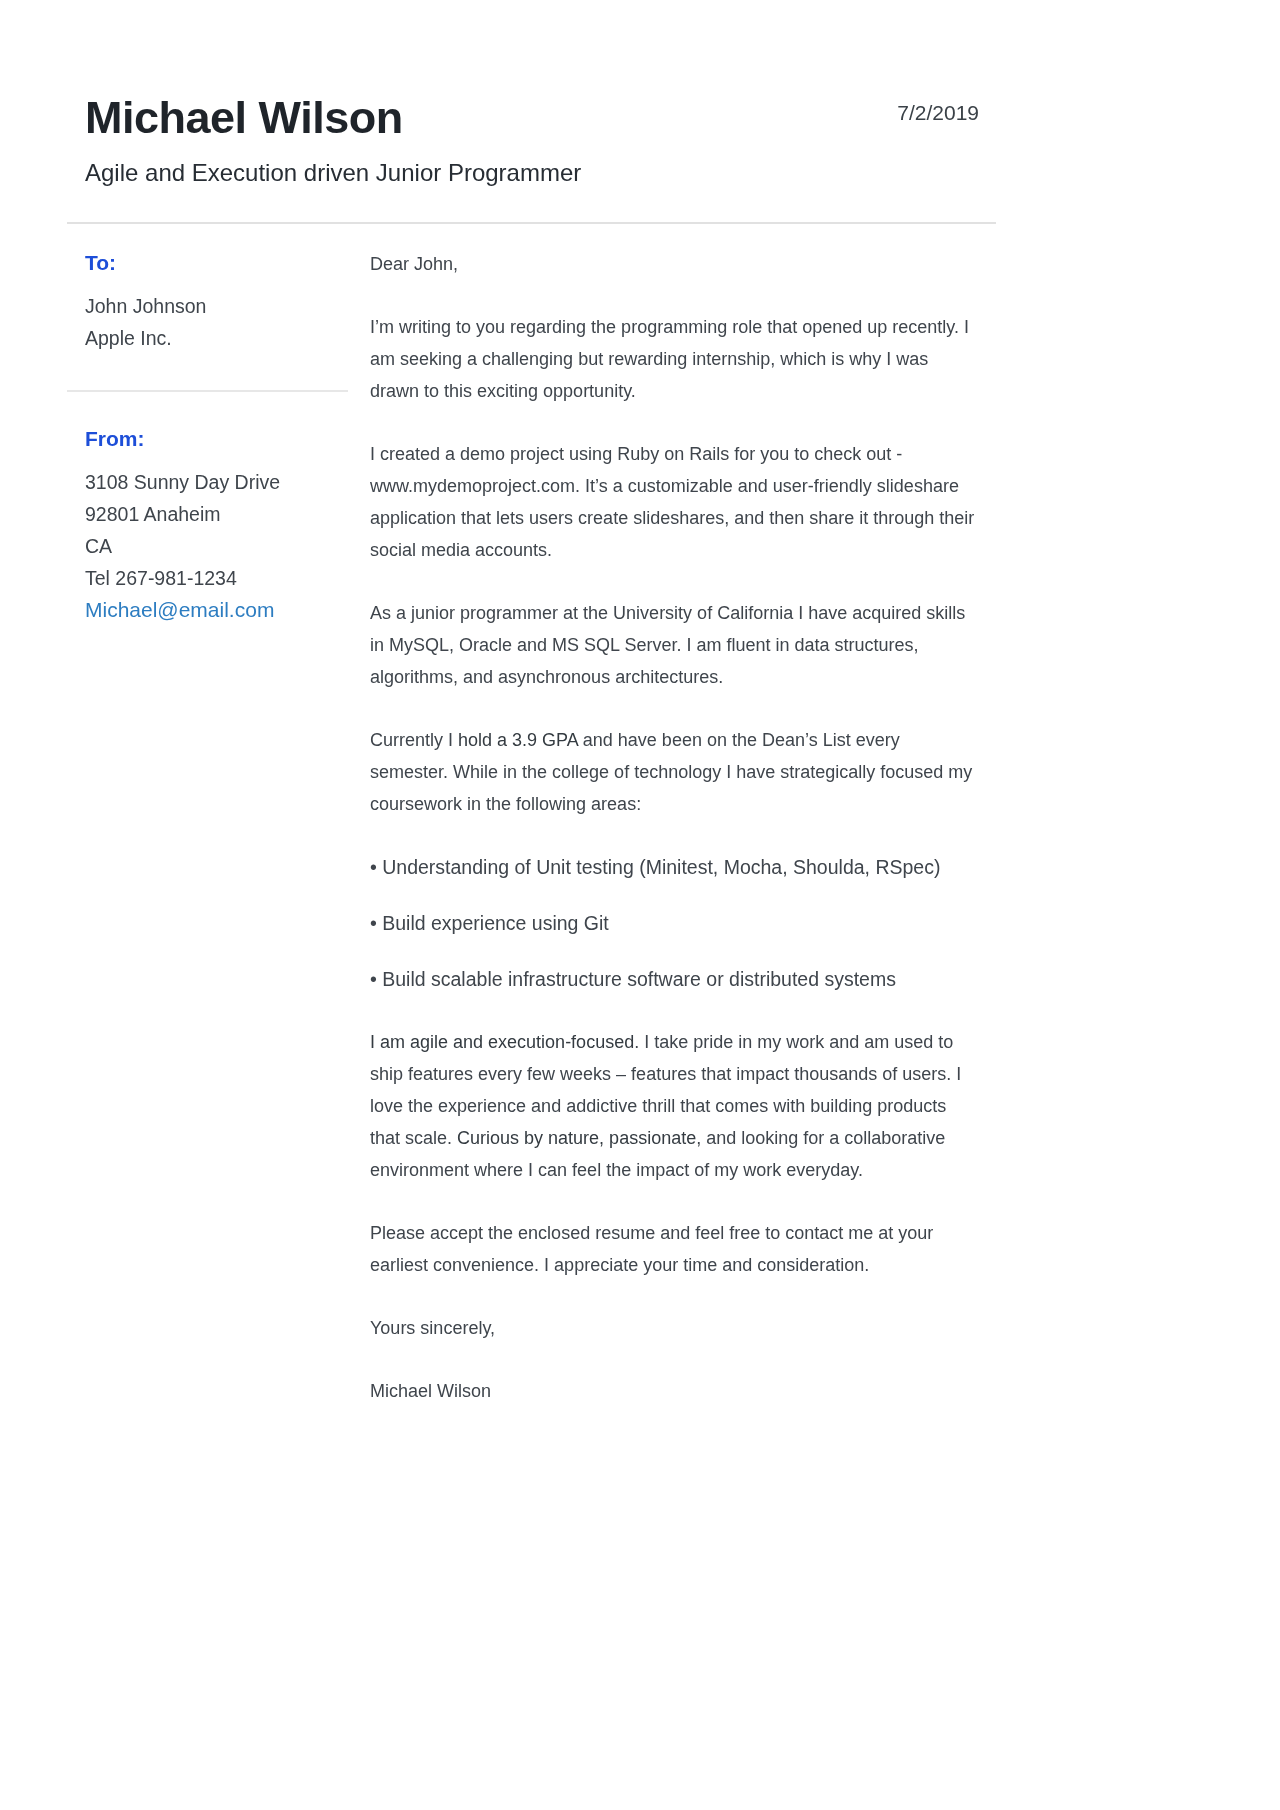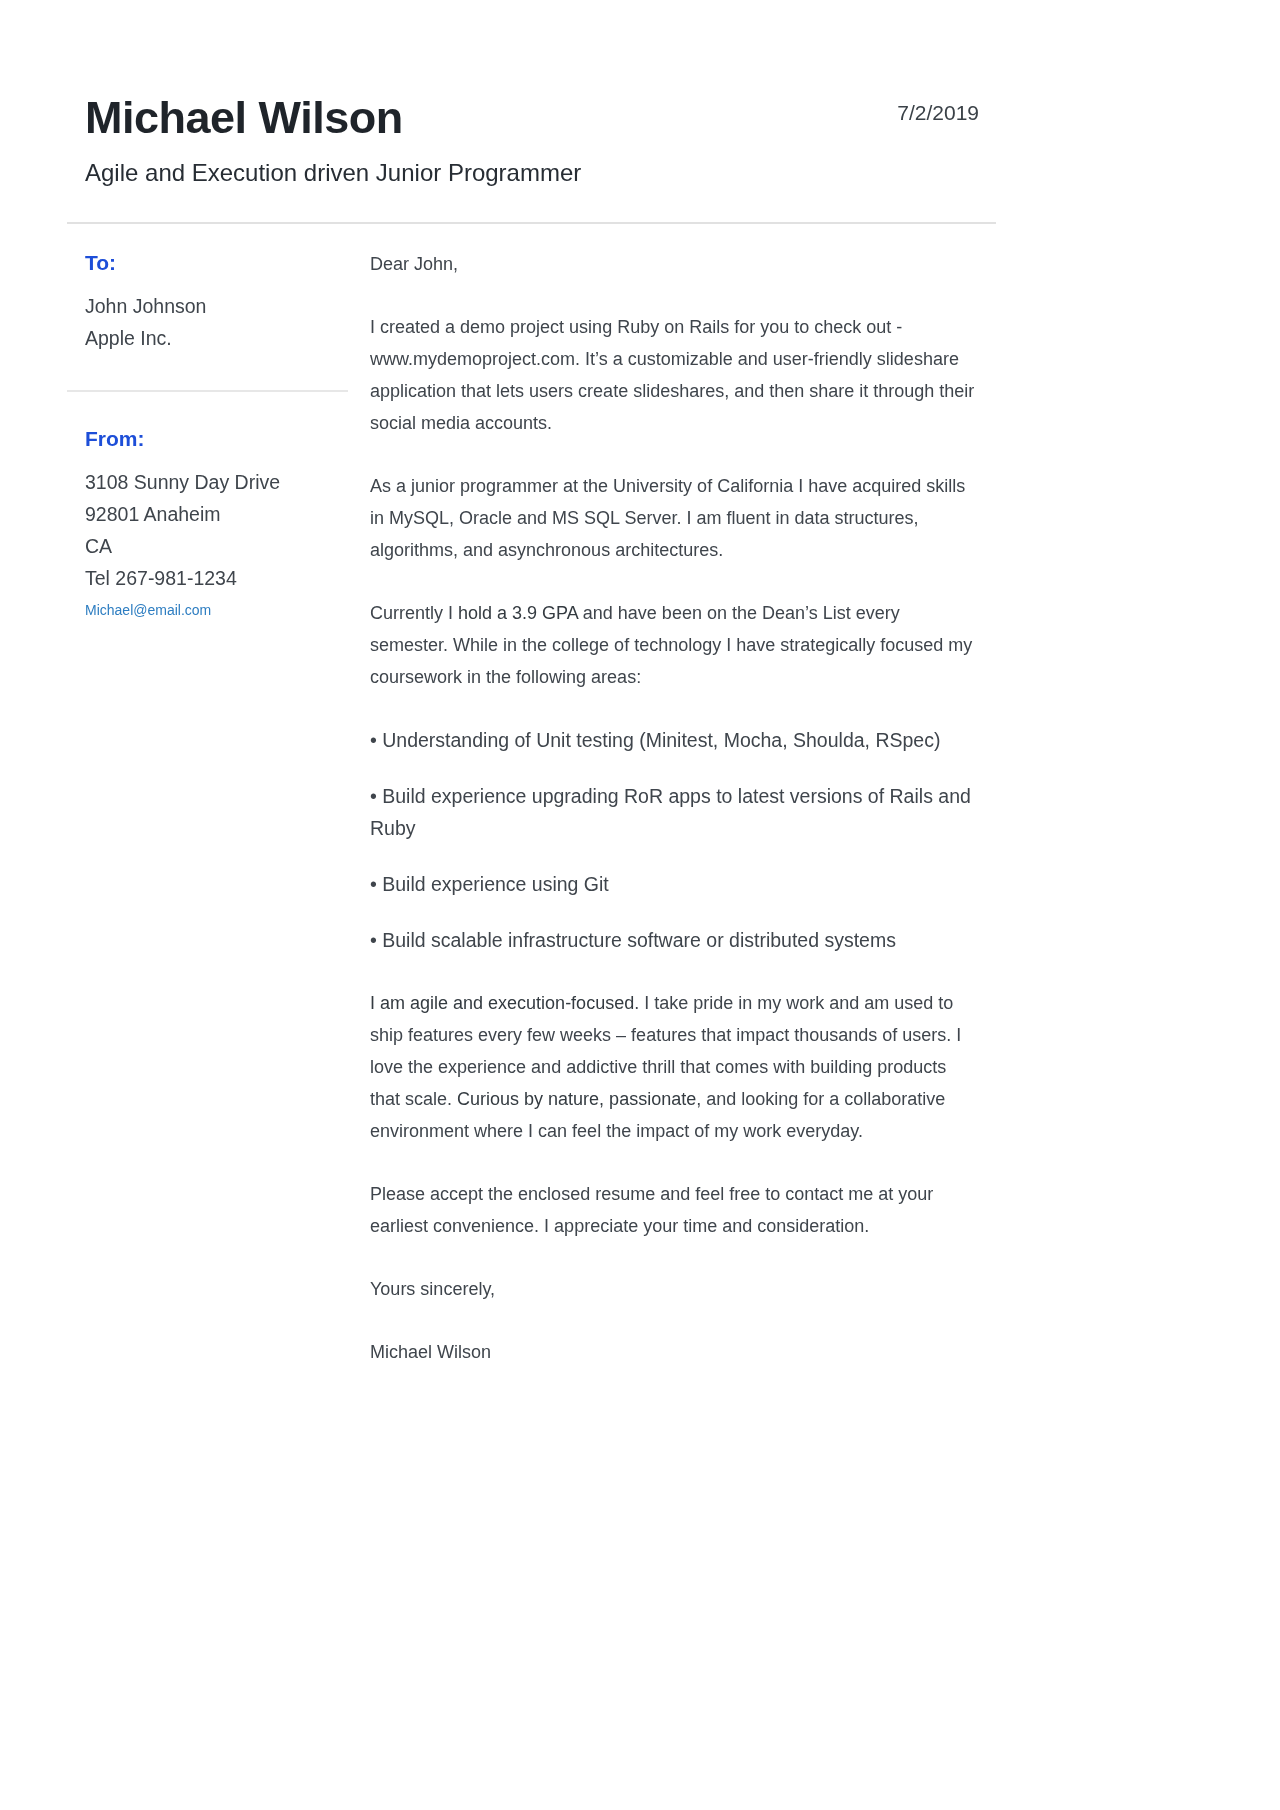--- a/index.html
+++ b/index.html
@@ -67,21 +67,21 @@
     line-height: 30px;
     font-weight: 700;
     color: #1d4ed8;
   }
   .contact-line {
     font-size: 19.5px;
     line-height: 32px;
     color: #3f454c;
   }
   .email-link {
-    font-size: 14px;
+    font-size: 21px;
     line-height: 32px;
     color: #2d7dc1;
     text-decoration: none;
     display: inline-block;
   }
   .col-divider {
     border: none;
     border-top: 2px solid #e7e7e7;
     margin: 36px 0 32px 0;
     width: 100%;
@@ -140,26 +140,26 @@
         <div class="contact-line">3108 Sunny Day Drive</div>
         <div class="contact-line">92801 Anaheim</div>
         <div class="contact-line">CA</div>
         <div class="contact-line">Tel 267-981-1234</div>
         <a class="email-link" href="#">Michael@email.com</a>
       </div>
     </aside>
 
     <main class="body-col">
         <p class="para"><span>Dear John,</span></p>
+        <p class="para"><span>I’m writing to you regarding the programming role that opened up recently. I am seeking a challenging but rewarding internship, which is why I was drawn to this exciting opportunity.</span></p>
         <p class="para"><span>I created a demo project using Ruby on Rails for you to check out - www.mydemoproject.com. It’s a customizable and user-friendly slideshare application that lets users create slideshares, and then share it through their social media accounts.</span></p>
         <p class="para"><span>As a junior programmer at the University of California I have acquired skills in MySQL, Oracle and MS SQL Server. I am fluent in data structures, algorithms, and asynchronous architectures.</span></p>
         <p class="para"><span>Currently I </span><span class="bold">hold a 3.9 GPA</span><span> and have been on the Dean’s List every semester. While in the college of technology I have strategically focused my coursework in the following areas:</span></p>
         <div class="bullet-list">
           <div class="bullet-item">• Understanding of Unit testing (Minitest, Mocha, Shoulda, RSpec)</div>
-          <div class="bullet-item">• Build experience upgrading RoR apps to latest versions of Rails and Ruby</div>
           <div class="bullet-item">• Build experience using Git</div>
           <div class="bullet-item">• Build scalable infrastructure software or distributed systems</div>
         </div>
         <p class="para"><span class="bold">I am agile and execution-focused</span><span>. I take pride in my work and am used to ship features every few weeks – features that impact thousands of users. I love the experience and addictive thrill that comes with building products that scale. </span><span class="bold">Curious by nature, passionate</span><span>, and looking for a collaborative environment where I can feel the impact of my work everyday.</span></p>
         <p class="para"><span>Please accept the enclosed resume and feel free to contact me at your earliest convenience. I appreciate your time and consideration.</span></p>
         <p class="para"><span>Yours sincerely,</span></p>
         <p class="para"><span>Michael Wilson</span></p>
       </main>
 
   </div>

